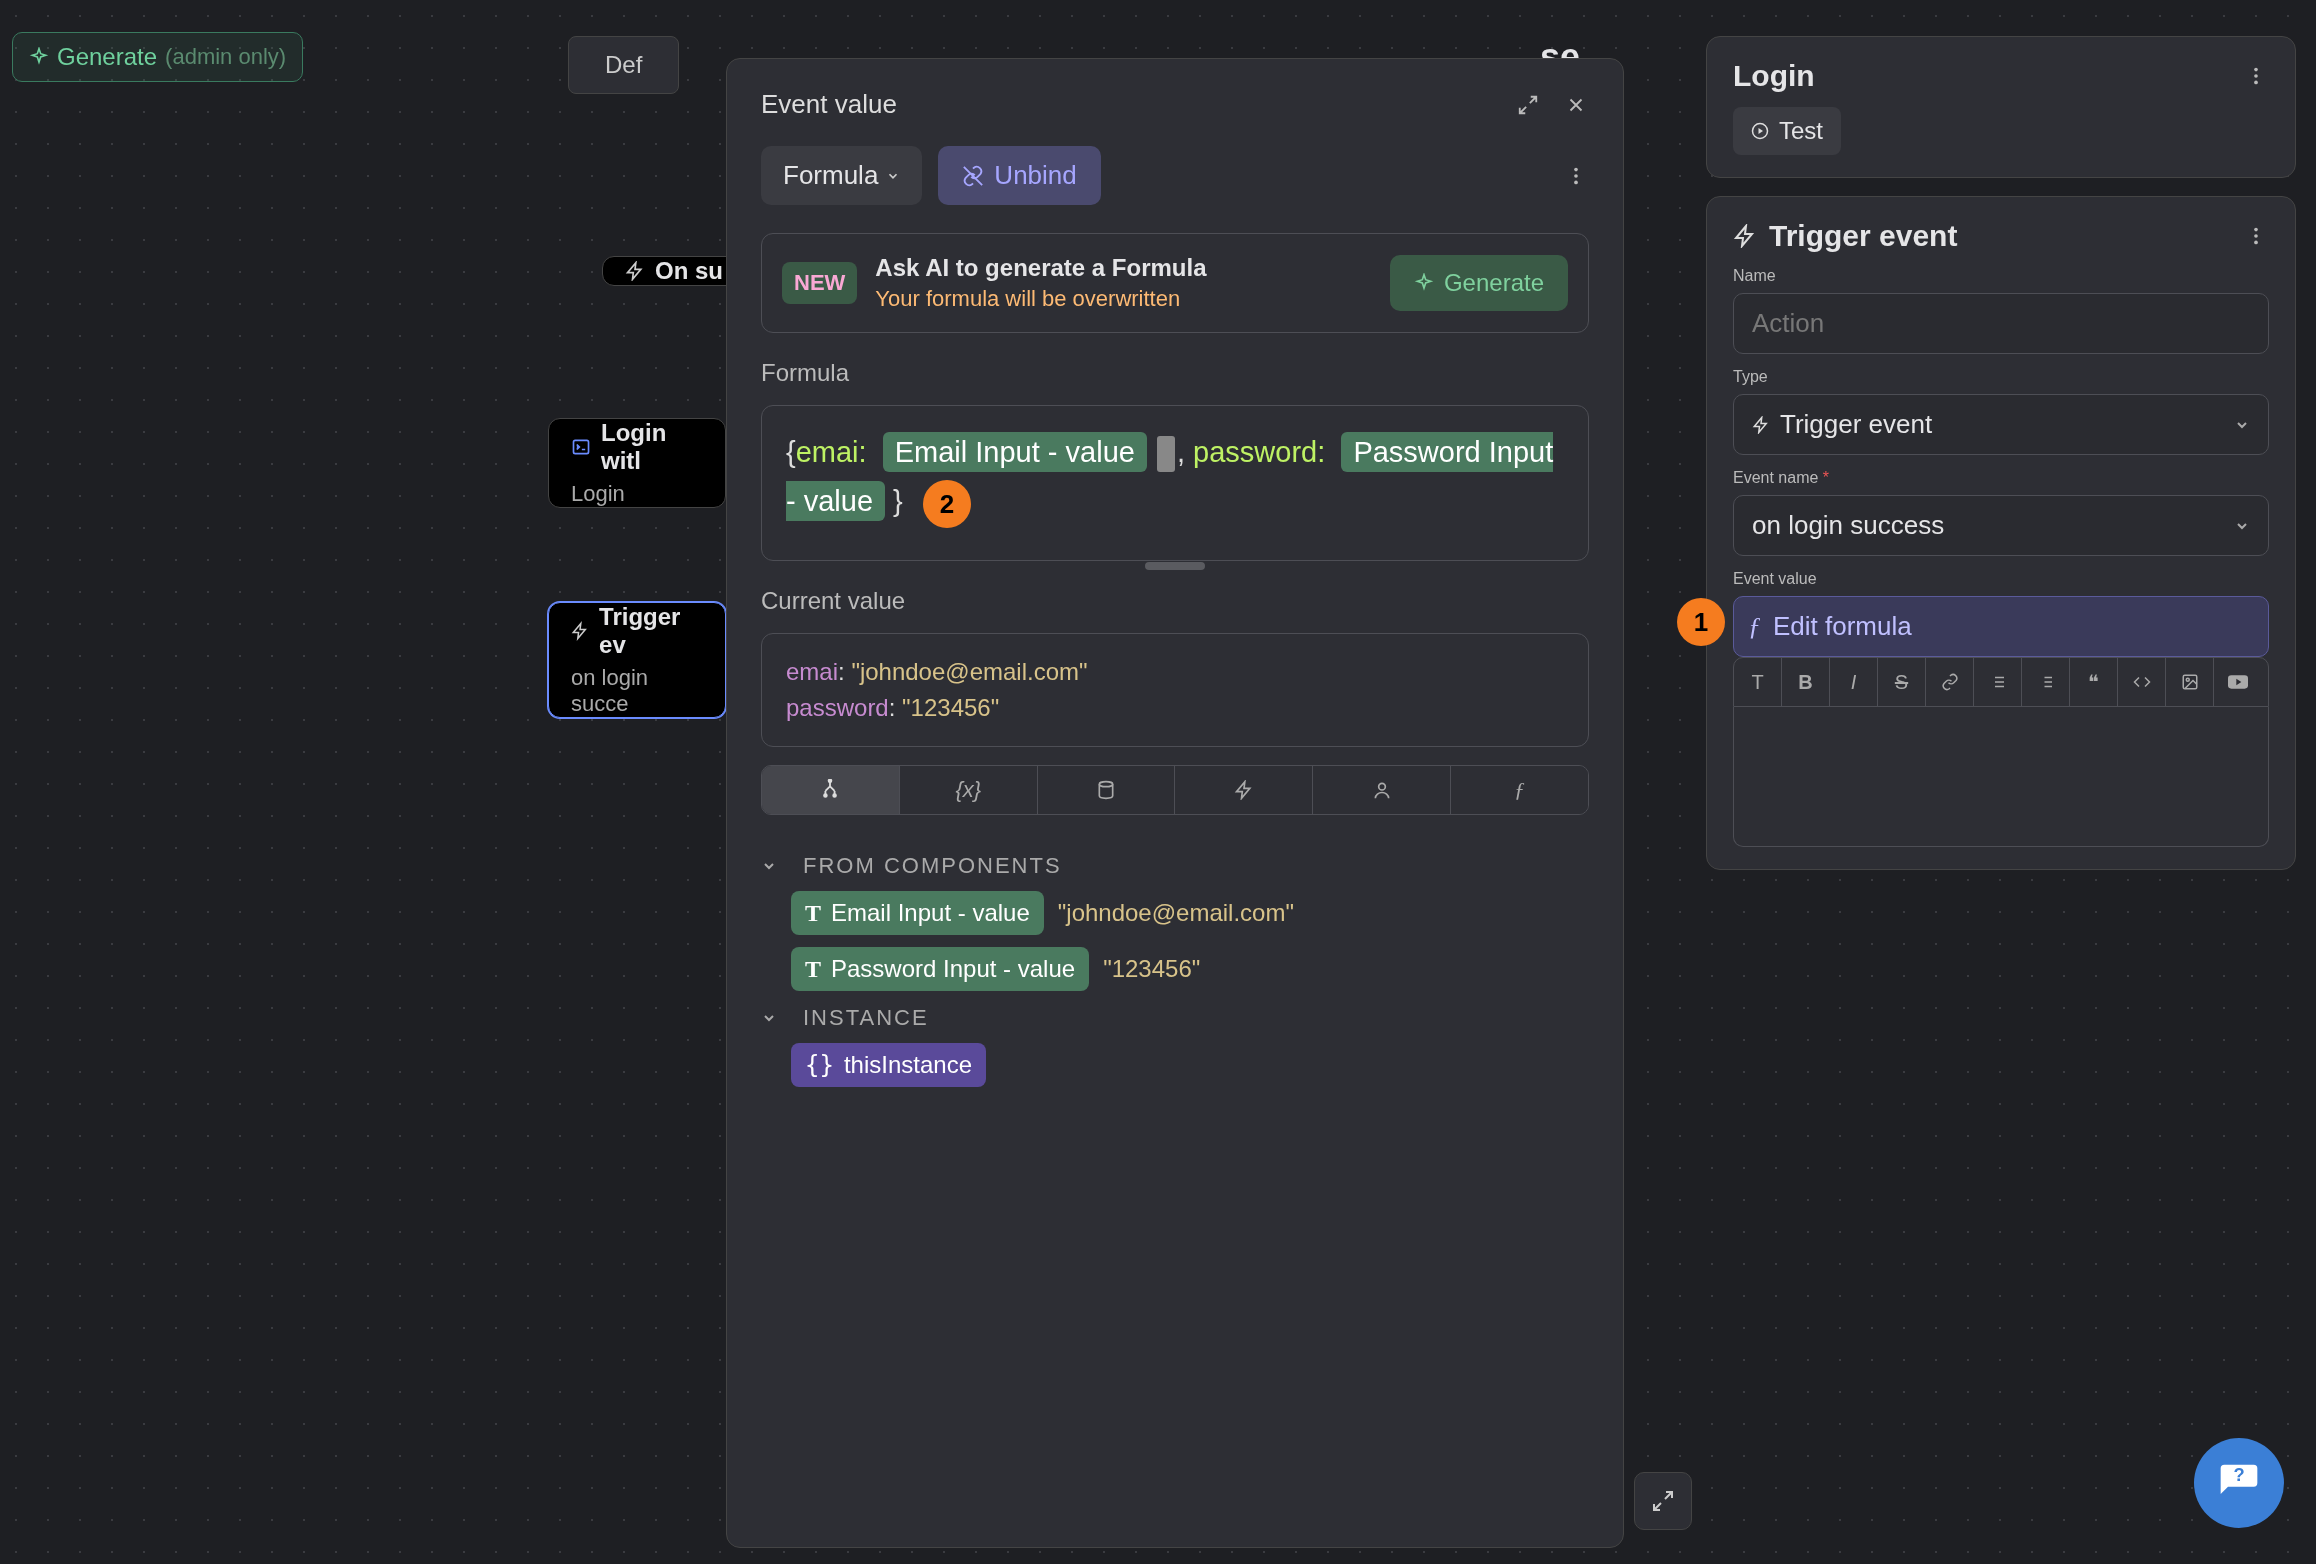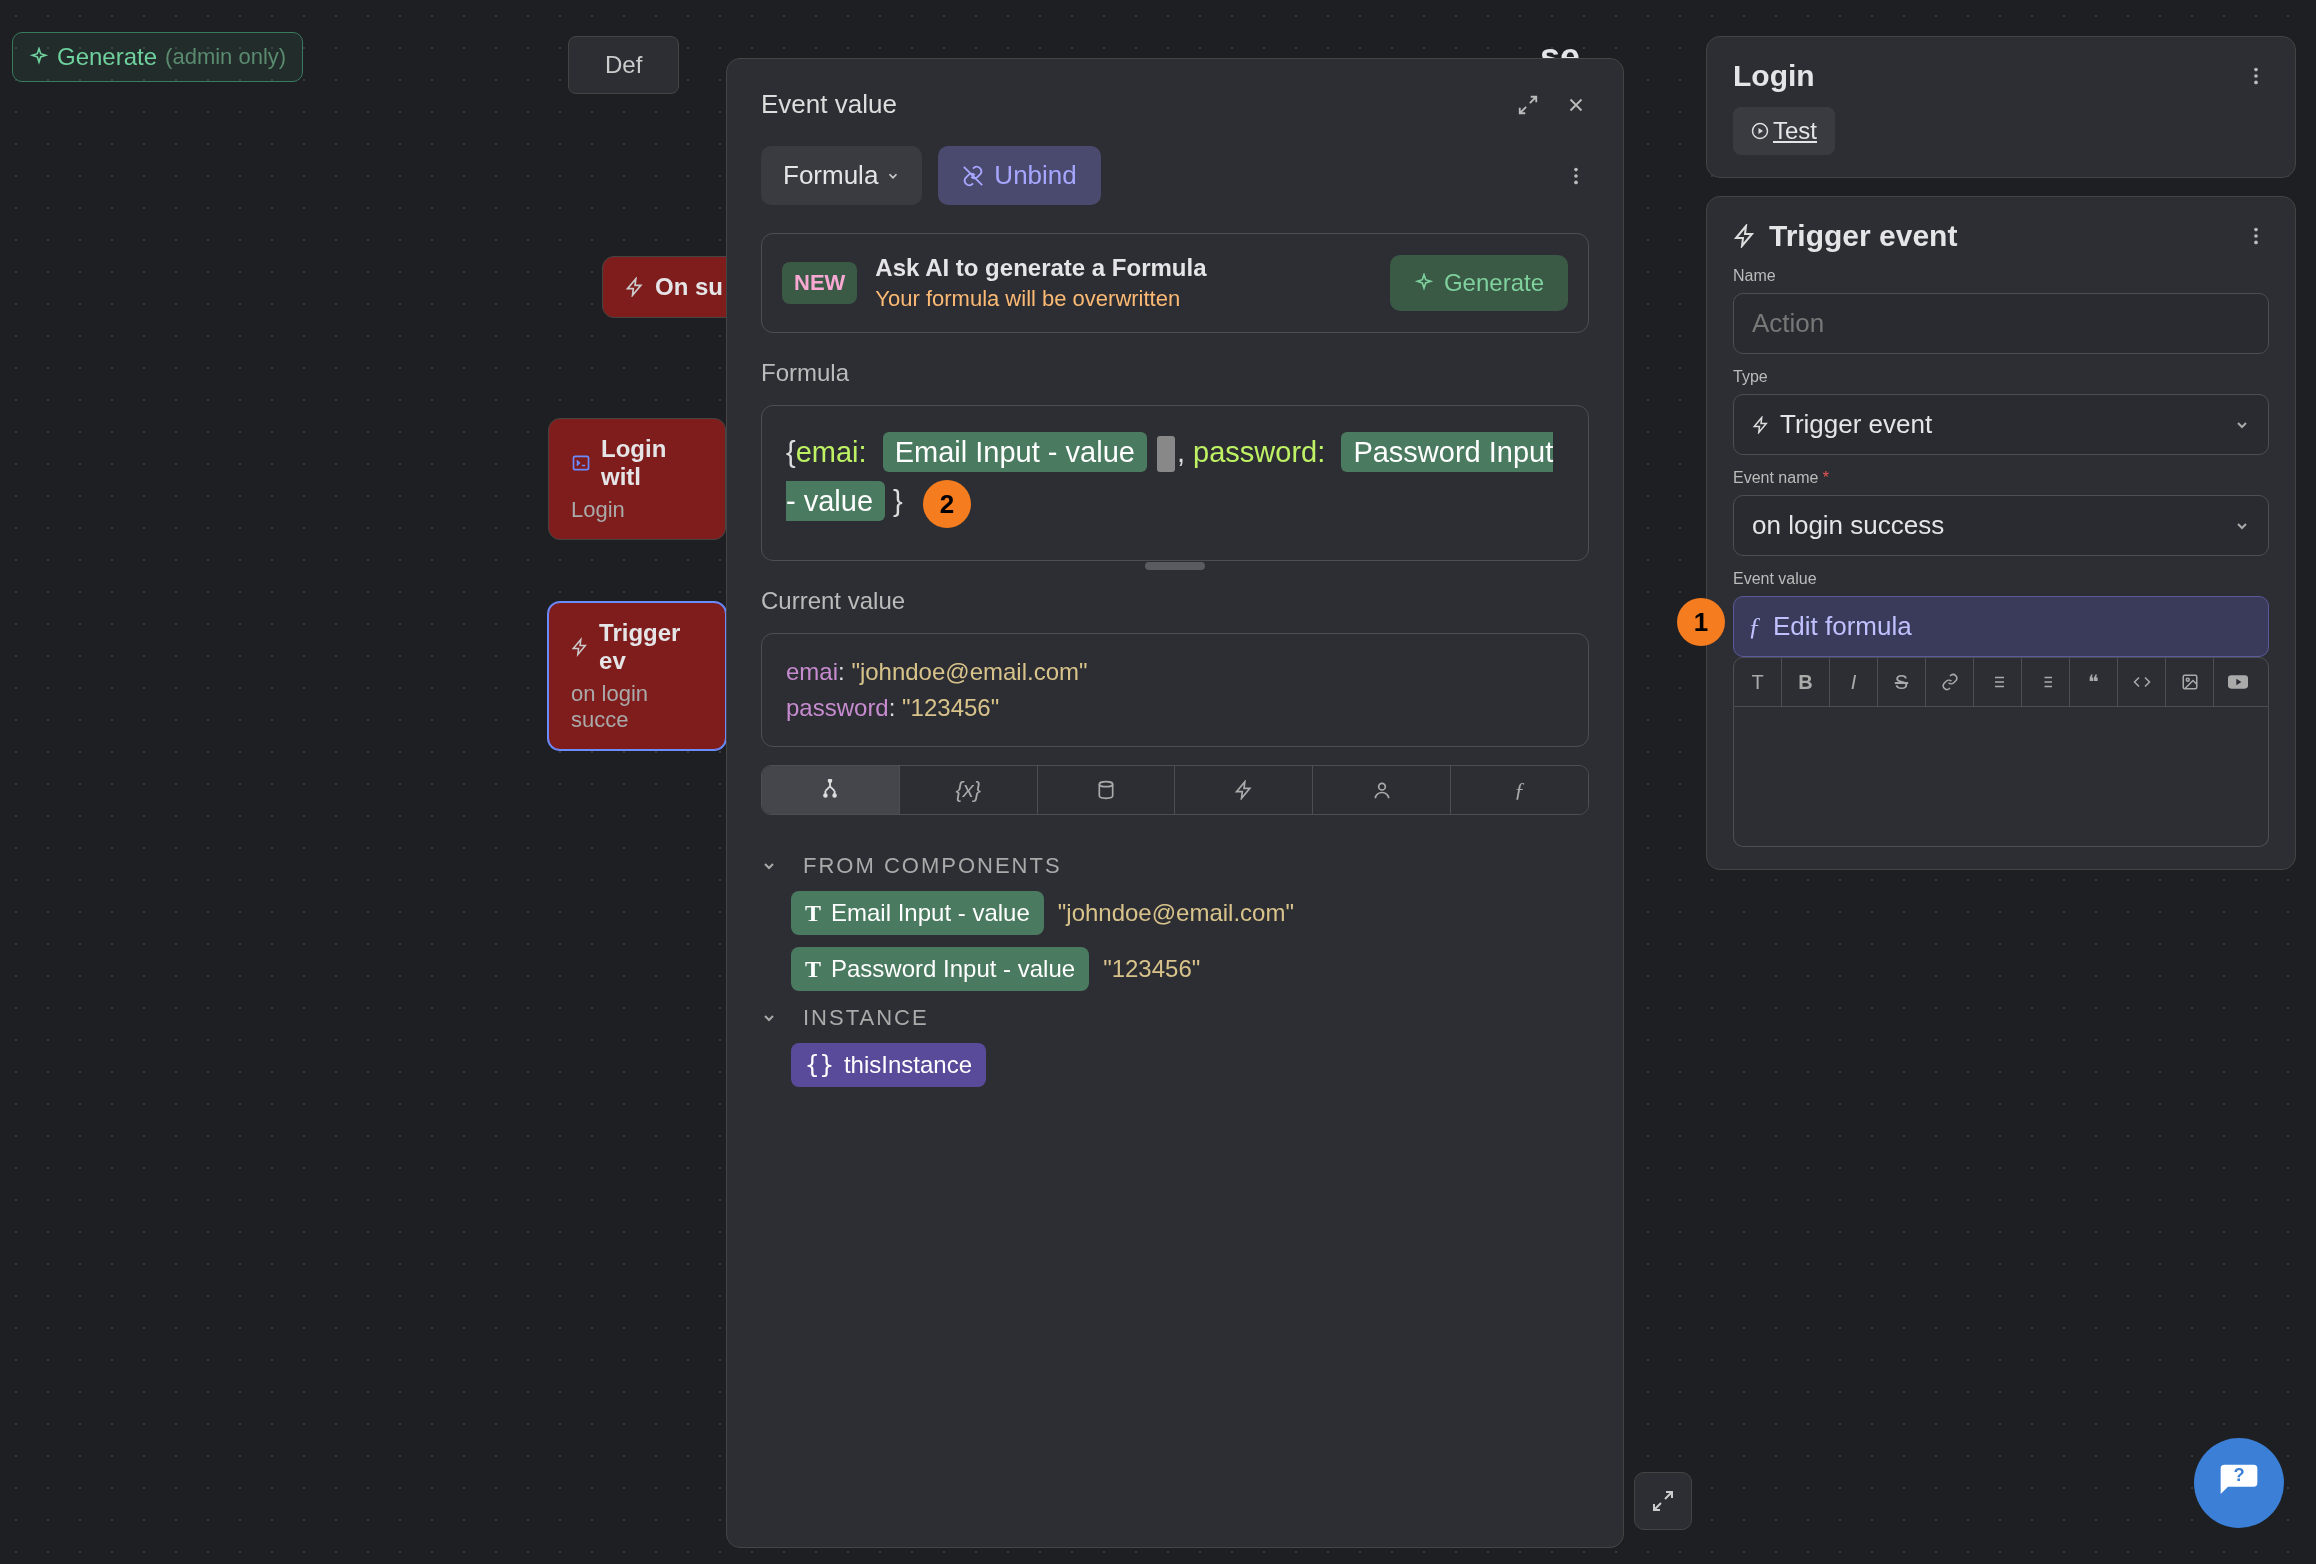--- a/index.html
+++ b/index.html
@@ -11,21 +11,21 @@
 
 .generate-badge { position: absolute; top: 32px; left: 12px; display: flex; align-items: center; gap: 8px; padding: 10px 16px; border: 1px solid #3a7a5f; border-radius: 10px; background: rgba(58,122,95,0.15); color: #6fd19e; font-size: 24px; }
 .generate-badge .admin { color: #5a8a6f; font-size: 22px; }
 
 
 .tabs-row { position: absolute; top: 36px; left: 568px; display: flex; gap: 12px; }
 .tab-box { background: #2d2e34; border: 1px solid #444; border-radius: 8px; padding: 14px 36px; font-size: 24px; color: #ccc; }
 .tab-else { position: absolute; top: 36px; left: 1540px; font-size: 36px; font-weight: 600; color: #e5e5e7; }
 
 
-.node { position: absolute; background: #7f1d1d; border: 1px solid #444; border-radius: 12px; padding: 16px 22px; }
+.node { position: absolute; background: #000000; border: 1px solid #444; border-radius: 12px; padding: 0 22px; }
 .node .node-title { font-size: 24px; font-weight: 600; display: flex; align-items: center; gap: 10px; }
 .node .node-sub { font-size: 22px; color: #aaa; margin-top: 6px; }
 .node.selected { border-color: #6b8cff; box-shadow: 0 0 0 1px #6b8cff; }
 
 
 .modal { position: absolute; top: 58px; left: 726px; width: 898px; height: 1490px; background: #2d2e34; border: 1px solid #444; border-radius: 14px; padding: 30px 34px; display: flex; flex-direction: column; gap: 18px; z-index: 5; }
 .modal-header { display: flex; align-items: center; justify-content: space-between; }
 .modal-title { font-size: 26px; color: #ddd; }
 .modal-icons { display: flex; gap: 22px; }
 .icon-btn { width: 26px; height: 26px; display: flex; align-items: center; justify-content: center; cursor: pointer; color: #bbb; }
@@ -66,21 +66,21 @@
 .tree-row { display: flex; align-items: center; gap: 14px; margin-top: 12px; padding-left: 30px; font-size: 24px; }
 .tree-badge { background: #4a7a5f; color: #fff; padding: 8px 14px; border-radius: 8px; display: flex; align-items: center; gap: 10px; }
 .tree-badge.instance { background: #5a4a9a; }
 .tree-value { color: #d8c38a; }
 
 
 .right-panel { position: absolute; top: 36px; right: 20px; width: 590px; display: flex; flex-direction: column; gap: 18px; }
 .panel-card { background: #2d2e34; border: 1px solid #444; border-radius: 14px; padding: 22px 26px; }
 .panel-title-row { display: flex; align-items: center; justify-content: space-between; }
 .panel-title { font-size: 30px; font-weight: 600; }
-.test-btn { display: inline-flex; align-items: center; gap: 4px; background: #3a3b41; padding: 10px 18px; border-radius: 8px; font-size: 24px; margin-top: 14px; text-decoration: underline; }
+.test-btn { display: inline-flex; align-items: center; gap: 10px; background: #3a3b41; padding: 10px 18px; border-radius: 8px; font-size: 24px; margin-top: 14px; }
 .field-label { font-size: 16px; color: #bbb; margin-top: 14px; margin-bottom: 8px; }
 .field-input { width: 100%; border: 1px solid #4d4e55; border-radius: 10px; padding: 14px 18px; font-size: 26px; color: #e5e5e7; background: #2a2b30; display: flex; align-items: center; justify-content: space-between; }
 .field-input.placeholder { color: #777; }
 .edit-formula-btn { width: 100%; border: 1px solid #5a5a9a; background: #3a3a5a; border-radius: 10px; padding: 14px; font-size: 26px; color: #c0c0ff; display: flex; align-items: center; gap: 12px; position: relative; }
 
 .marker-1 { position: absolute; width: 48px; height: 48px; border-radius: 50%; background: #f57c1f; color: #000; font-size: 26px; font-weight: 700; display: flex; align-items: center; justify-content: center; }
 
 .rte-toolbar { display: flex; border: 1px solid #4d4e55; border-radius: 10px 10px 0 0; overflow: hidden; }
 .rte-btn { flex: none; width: 48px; height: 48px; display: flex; align-items: center; justify-content: center; border-right: 1px solid #4d4e55; color: #aaa; font-size: 20px; }
 .rte-btn:last-child { border-right: none; }

